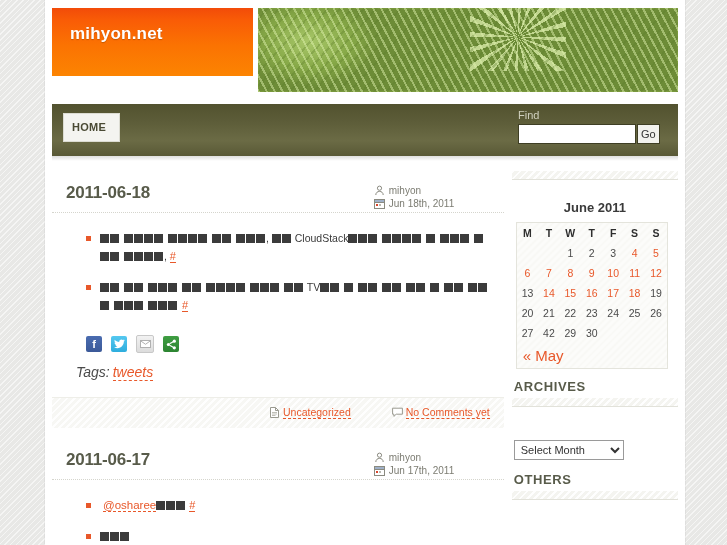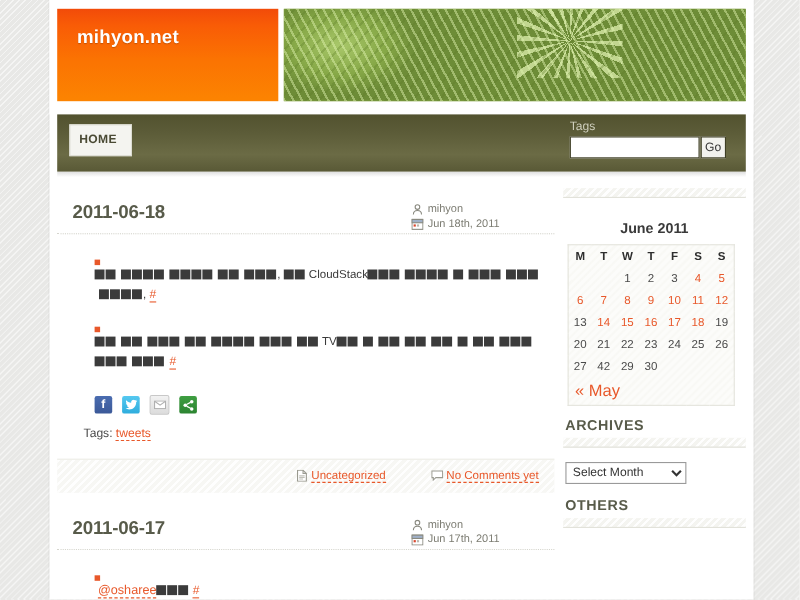--- a/index.html
+++ b/index.html
@@ -13,21 +13,21 @@
   }
   #page{
     position:absolute;left:45px;top:0;width:640px;height:545px;
     background:#ffffff;
     box-shadow:0 0 0 1px rgba(0,0,0,.04);
   }
   
   .header{position:relative;height:96px;background:#fff;padding:8px 0 0 0;}
   .header-inner{display:flex;height:84px;margin:0 7px;}
   .logo{
-    width:201px;height:84px;position:relative;
+    width:201px;height:68px;position:relative;
     background:linear-gradient(180deg,#f24b09 0%,#f95c06 18%,#fb7302 55%,#fc8401 100%);
   }
   .logo-title{
     position:absolute;left:18px;top:16px;
     color:#fff;font-size:17px;font-weight:bold;letter-spacing:.2px;
     text-shadow:0 1px 1px rgba(0,0,0,.22);
   }
   .banner{
     flex:1;height:84px;margin-left:5px;position:relative;overflow:hidden;
     background:#8fb04a;
@@ -104,36 +104,36 @@
   .side-col{width:170px;padding-left:8px;}
   
   .post{padding-top:22px;}
   .post-head{position:relative;padding:0 8px 9px 14px;
     border-bottom:1px dotted #d5d5cd;}
   .post-title{font-size:17px;font-weight:bold;color:#585b4a;letter-spacing:-.2px;}
   .post-meta{position:absolute;right:10px;top:2px;width:120px;}
   .meta-line{display:flex;align-items:center;color:#7c7c72;font-size:10px;margin-bottom:2px;}
   .meta-ico{width:11px;height:11px;margin-right:4px;display:inline-block;flex:none;}
   .post-body{padding:16px 10px 2px 34px;}
-  .bullet-row{display:flex;margin-bottom:13px;flex-direction:column;}
+  .bullet-row{display:flex;margin-bottom:13px;}
   .bullet{width:5px;height:5px;background:#e8582a;margin:7px 9px 0 0;flex:none;}
   .blocktext{font-size:11.5px;line-height:18px;color:#3a3a3a;word-break:break-all;}
   .blk{display:inline-block;width:9px;height:9px;background:#3b3b3b;margin:0 1px -0.5px 0;}
   .sp{display:inline-block;width:4px;}
   .latin{font-size:10.5px;color:#3a3a3a;}
   .hash{color:#e8582a;border-bottom:1px dashed #e8582a;text-decoration:none;font-size:11px;}
   
   .share-row{padding:6px 0 0 34px;display:flex;gap:9px;align-items:center;}
   .sicon{width:16px;height:16px;border-radius:2px;display:flex;align-items:center;justify-content:center;
     font-size:11px;color:#fff;font-weight:bold;line-height:1;cursor:pointer;}
   .sic-fb{background:linear-gradient(180deg,#4a6cb0 0%,#3b5998 100%);}
   .sic-tw{background:linear-gradient(180deg,#55c8f0 0%,#2eaddd 100%);}
   .sic-mail{background:linear-gradient(180deg,#f2f2f2 0%,#dcdcdc 100%);border:1px solid #c8c8c8;}
   .sic-share{background:linear-gradient(180deg,#3f9e42 0%,#2c8431 100%);}
-  .tags-row{padding:11px 0 0 24px;font-size:11px;color:#4a4a4a;}
+  .tags-row{padding:11px 0 0 24px;font-size:14px;color:#4a4a4a;font-style:italic;}
   .tag-link{color:#e8582a;border-bottom:1px dashed #e8582a;text-decoration:none;margin-left:3px;}
   .post-foot{
     margin:17px 0 0 0;height:30px;position:relative;
     background:#f7f7f4;
     background-image:repeating-linear-gradient(135deg, rgba(255,255,255,.9) 0 2px, rgba(0,0,0,0) 2px 5px);
     border-top:1px solid #eeeee8;
   }
   .foot-items{position:absolute;right:14px;top:8px;display:flex;gap:41px;}
   .foot-item{display:flex;align-items:center;font-size:10.5px;}
   .foot-link{color:#e8582a;border-bottom:1px dashed #e8582a;text-decoration:none;}
@@ -149,21 +149,21 @@
     background:#fcfcfa;
     background-image:repeating-linear-gradient(135deg, rgba(248,248,244,.9) 0 2px, rgba(0,0,0,0) 2px 5px);}
   table.cal th{font-size:10.5px;color:#2e2e2e;font-weight:bold;padding:4px 0;text-align:center;width:21px;}
   table.cal td{font-size:10.5px;color:#4a4a4a;padding:4px 0;text-align:center;}
   table.cal td.on{color:#e8582a;}
   table.cal td.prev{text-align:left;padding-left:6px;}
   table.cal td.prev a{color:#e8582a;text-decoration:none;font-size:15px;}
   .sel-wrap{padding:4px 0 2px 2px;}
   select.month{
     width:110px;font-size:11px;font-family:"Liberation Sans", sans-serif;
-    padding:2px 2px;border:1px solid #9a9a9a;background:#fff;color:#333;
+    padding:2px 2px;border:1px solid #9a9a9a;background:#fff;color:#333;margin-top:20px;
   }
 </style>
 </head>
 <body>
 
 <div id="page">
 
   <div class="header">
     <div class="header-inner">
       <div class="logo">
@@ -175,21 +175,21 @@
         <div class="l2"></div>
       </div>
     </div>
   </div>
 
   <div class="navbar">
     <div class="nav-left">
       <span class="menu-item">HOME</span>
     </div>
     <div class="find-wrap">
-      <div class="find-label">Tags</div>
+      <div class="find-label">Find</div>
       <div class="find-row">
         <input class="find-input" type="text" value="" style="">
         <button class="find-go">Go</button>
       </div>
     </div>
   </div>
   <div class="nav-shadow"></div>
 
   <div class="content">
 

